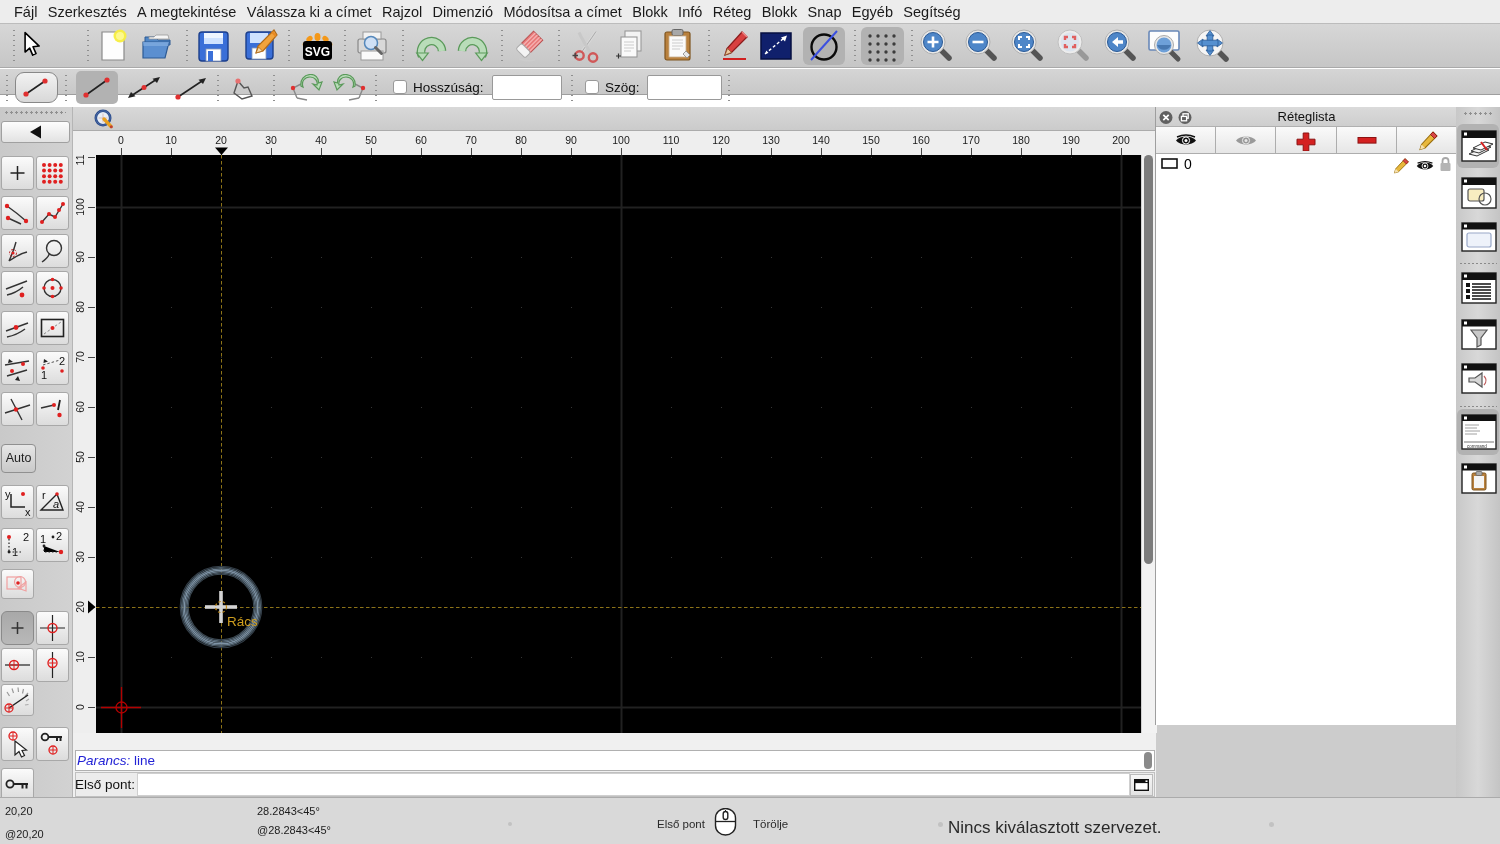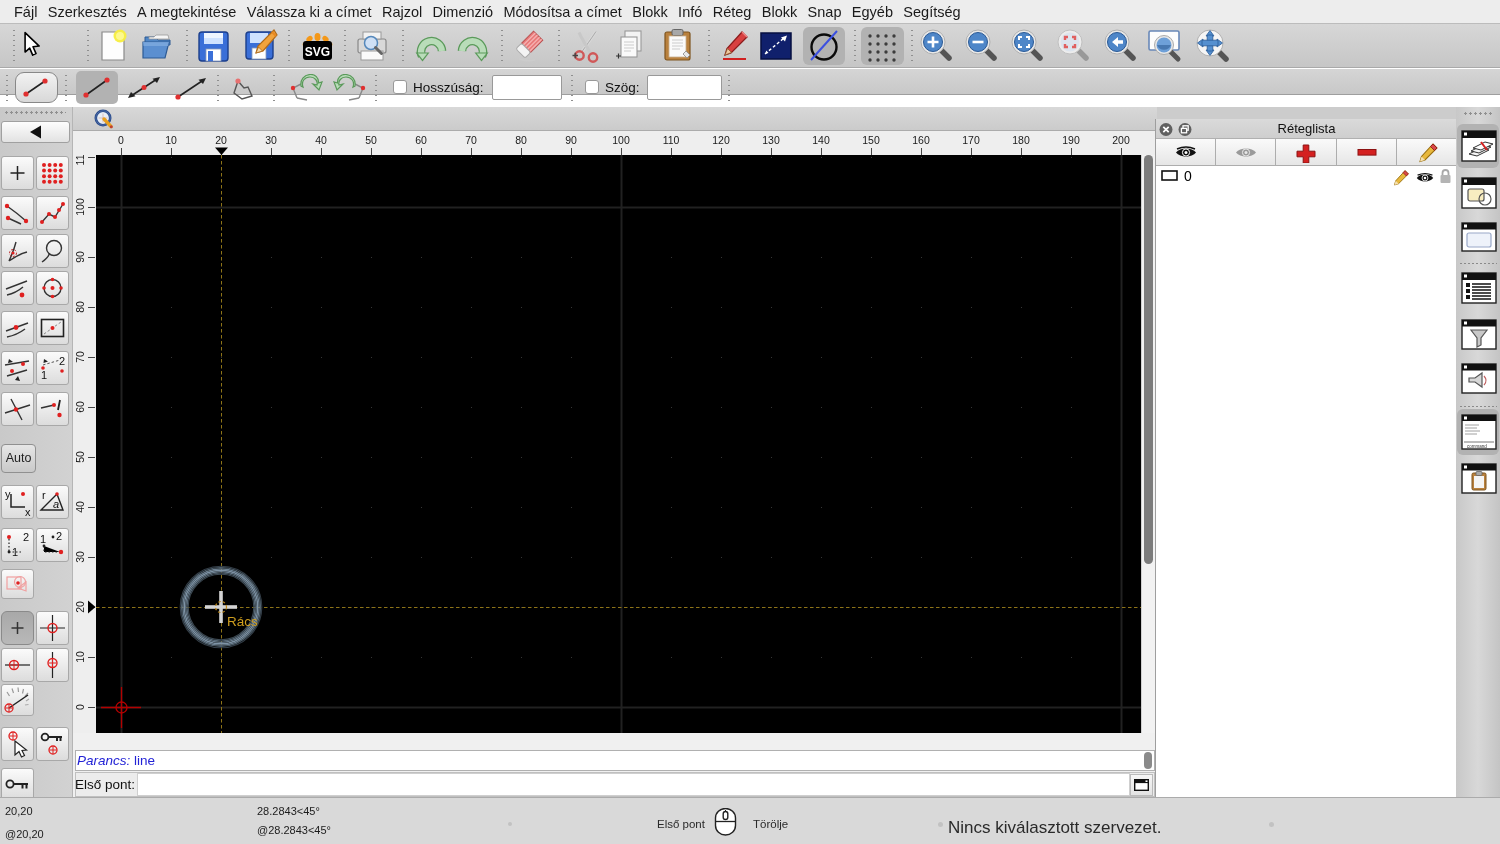--- a/index.html
+++ b/index.html
@@ -26,21 +26,21 @@
 #wtitle .t { position:absolute; left:0; top:4px; width:1124px; text-align:center; font-size:12.5px; color:#111;margin-top:48px; }
 #hruler { position:absolute; left:0; top:24px; width:1084px; height:24px; background:#eeeeee; }
 #vruler { position:absolute; left:0; top:48px; width:23px; height:578px; background:#eeeeee; }
 #canvas { position:absolute; left:23px; top:48px; width:1045px; height:578px; background:#000; }
 #vsb { position:absolute; left:1068px; top:48px; width:16px; height:578px; background:#f2f2f2; border-left:1px solid #d0d0d0; }
 #vsb .h { position:absolute; left:2px; top:0px; width:9px; height:409px; background:#7c7c7c; border-radius:5px; }
 #gridinfo { position:absolute; left:0; top:626px; width:1084px; height:16px; background:#f4f4f4; font-size:13px; color:#111; }
 #cmdrow1 { position:absolute; left:2px; top:643px; width:1080px; height:21px; background:#fff; border:1px solid #b0b0b0; font-size:13.5px; }
 #cmdrow2 { position:absolute; left:2px; top:665px; width:1080px; height:25px; background:#ececec; border:1px solid #c0c0c0; font-size:13.5px; }
 
-#rpanel { position:absolute; left:1155px; top:12px; width:301px; height:690px; background:#fff; border-left:1px solid #9e9e9e; }
+#rpanel { position:absolute; left:1155px; top:0; width:301px; height:618px; background:#fff; border-left:1px solid #9e9e9e; }
 #rtitle { position:absolute; left:0; top:0; width:301px; height:20px; background:linear-gradient(#dadada,#cecece); border-bottom:1px solid #b0b0b0; }
 #reye { position:absolute; left:0; top:20px; width:301px; height:27px; display:flex; }
 #reye .cell { flex:1; background:linear-gradient(#fafafa,#e6e6e6); border-right:1px solid #adadad; border-bottom:1px solid #adadad; position:relative; }
 
 #rdock { position:absolute; left:1456px; top:0; width:44px; height:690px; background:linear-gradient(90deg,#c8c8c8 0%,#d8d8d8 50%,#c4c4c4 100%); }
 .dockbtn { position:absolute; left:5px; width:36px; height:36px; }
 
 #statusbar { position:absolute; left:0; top:797px; width:1500px; height:52px; background:#d9d9d9; border-top:1px solid #ababab; font-size:11px; color:#1c1c1c; }
 </style>
 </head>

